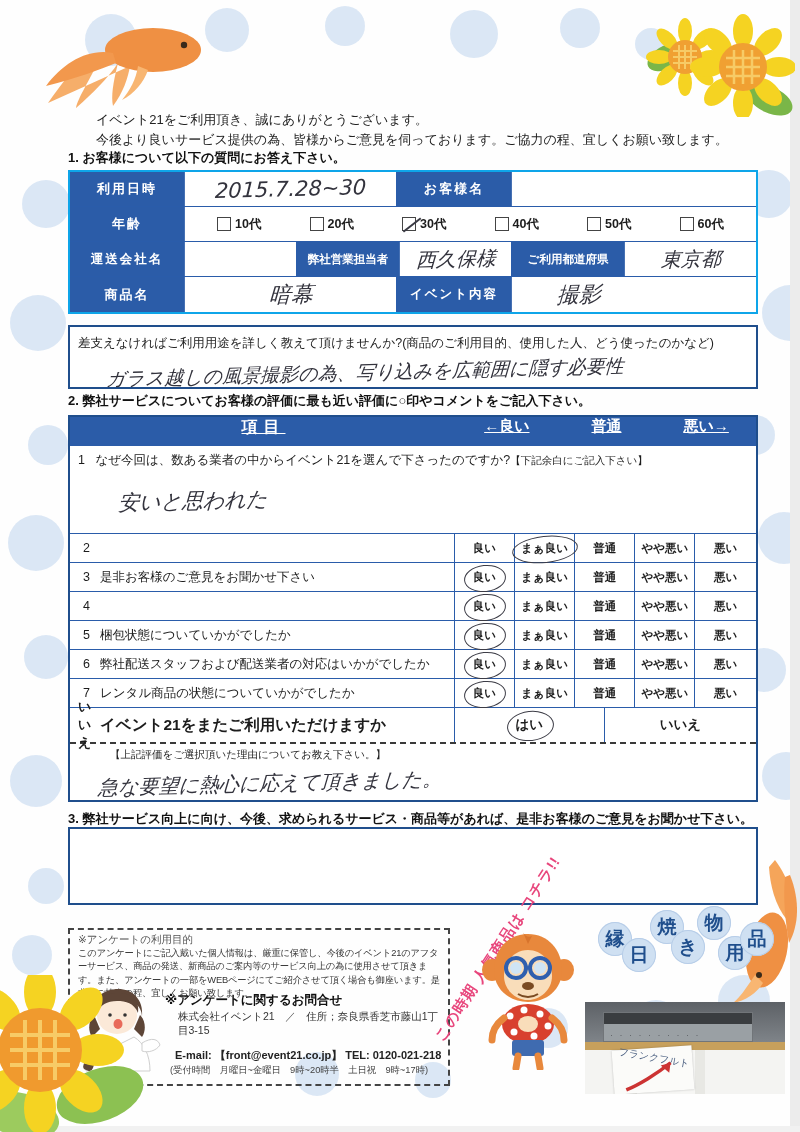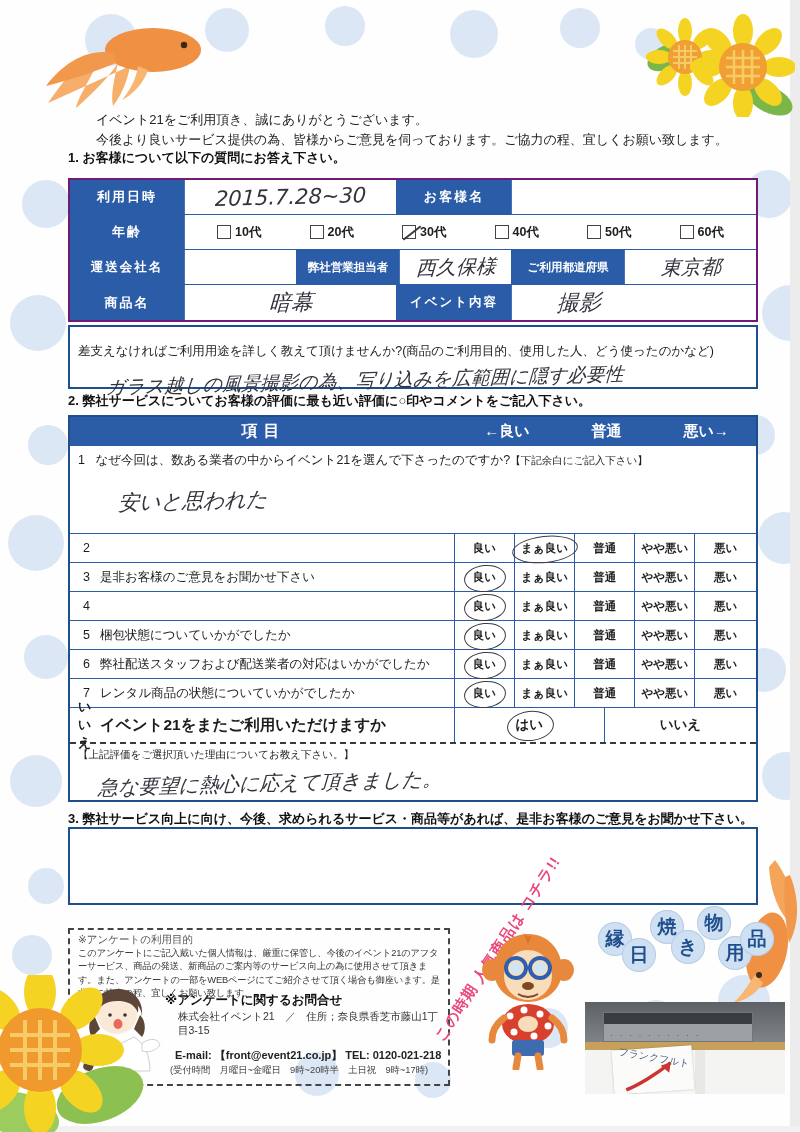--- a/index.html
+++ b/index.html
@@ -21,42 +21,42 @@
                 -2px -2px #173e75, 2px 2px #173e75, -2px 2px #173e75, 2px -2px #173e75; }
   #intro { position:absolute; left:96px; top:110px; font-size:13px; line-height:1.55; color:#222; }
 
   .sec-head { position:absolute; font-size:13px; font-weight:bold; color:#111; }
 
   
   .hw { font-family:"DejaVu Sans",sans-serif; font-style:italic; color:#33333d;
         transform:rotate(-1.5deg) skewX(-4deg); display:inline-block; white-space:nowrap; }
 
   
-  #t1 { position:absolute; left:68px; top:178px; width:690px; border:2px solid #701a75; background:#fff; }
+  #t1 { position:absolute; left:68px; top:170px; width:690px; border:2px solid #0ea5e9; background:#fff; }
   .t1-row { display:flex; border-bottom:1px solid #2a5caa; height:35px; }
   .t1-row:last-child { border-bottom:none; }
   .lbl { background:#2b5ca8; color:#fff; font-weight:bold; font-size:13px; letter-spacing:2px;
          display:flex; align-items:center; justify-content:center; border-right:1px solid #fff2; }
   .cell { display:flex; align-items:center; font-size:13px; border-right:1px solid #2a5caa; }
   .cell:last-child { border-right:none; }
   .chk-row { display:flex; align-items:center; flex:1; justify-content:space-around; padding:0 8px; }
   .chk-item { display:flex; align-items:center; gap:4px; font-size:12.5px; font-weight:bold; }
   .box { position:relative; width:14px; height:14px; border:1.5px solid #444; background:#fff; display:inline-block; }
   .box.checked::after { content:""; position:absolute; left:-2px; top:6px; width:22px; height:1.8px;
         background:#3a3a44; transform:rotate(-38deg); }
 
   
   #usage-box { position:absolute; left:68px; top:325px; width:690px; height:64px;
-    border:2px solid #1f4e8c; background:#fff; padding:16px 8px; }
+    border:2px solid #1f4e8c; background:#fff; padding:8px 8px; }
   #usage-q { font-size:12.5px; color:#222; }
   #usage-a { margin:8px 0 0 28px; font-size:19px; }
 
   
   #t2 { position:absolute; left:68px; top:415px; width:690px; border:2px solid #1f4e8c; background:#fff; }
-  #t2-head { display:flex; background:#2b5ca8; color:#fff; font-weight:bold; height:29px; align-items:center; }
+  #t2-head { display:flex; background:#2b5ca8; color:#fff; font-weight:bold; height:29px; align-items:flex-start;text-decoration:underline; }
   #t2-head .item-h { width:387px; text-align:center; font-size:16px; letter-spacing:6px; }
   #t2-head .rate-h { flex:1; display:flex; align-items:center; font-size:15px; }
   #t2-head .rate-h span { flex:1; text-align:center; }
   #q1-row { border-bottom:1px solid #2a5caa; height:88px; padding:6px 8px; font-size:12.5px; }
   #q1-note { font-size:10.5px; }
   #q1-answer { margin:18px 0 0 40px; font-size:21px; }
   .r-row { display:flex; border-bottom:1px solid #2a5caa; height:29px; }
   .r-q { width:387px; display:flex; align-items:center; font-size:12.5px; border-right:1px solid #2a5caa; padding-left:8px; gap:10px; }
   .r-q .no { width:12px; text-align:right; }
   .r-cell { width:60.5px; display:flex; align-items:center; justify-content:center; font-size:11.5px;
@@ -65,21 +65,21 @@
   .circle { position:relative; display:inline-block; padding:1px 3px; }
   .circle::after { content:""; position:absolute; left:-6px; right:-7px; top:-4px; bottom:-6px;
     border:1.7px solid #3c3c46; border-radius:50%; transform:rotate(-6deg); }
   #q8-row { display:flex; height:34px; }
   #q8-q { width:387px; display:flex; align-items:center; font-weight:bold; font-size:15.5px;
           border-right:1px solid #2a5caa; padding-left:8px; gap:10px; }
   .q8-cell { width:151px; display:flex; align-items:center; justify-content:center;
              font-size:13.5px; font-weight:bold; border-right:1px solid #2a5caa; }
   .q8-cell:last-child { border-right:none; width:152px; }
   #reason-area { border-top:2px dashed #3a3a3a; padding:4px 8px; height:58px; }
-  #reason-label { font-size:10.5px; color:#222; }
+  #reason-label { font-size:10.5px; color:#222;margin-left:32px; }
   #reason-answer { margin:8px 0 0 20px; font-size:20px; }
 
   
   #s3-box { position:absolute; left:68px; top:827px; width:690px; height:78px;
             border:2px solid #1f4e8c; background:#fff; }
 
   
   #footer-box { position:absolute; left:68px; top:928px; width:382px; height:158px;
     border:2px dashed #444; background:transparent; font-size:9.3px; color:#333; }
   #purpose-title { position:absolute; left:8px; top:3px; font-size:10.5px; color:#555; }

